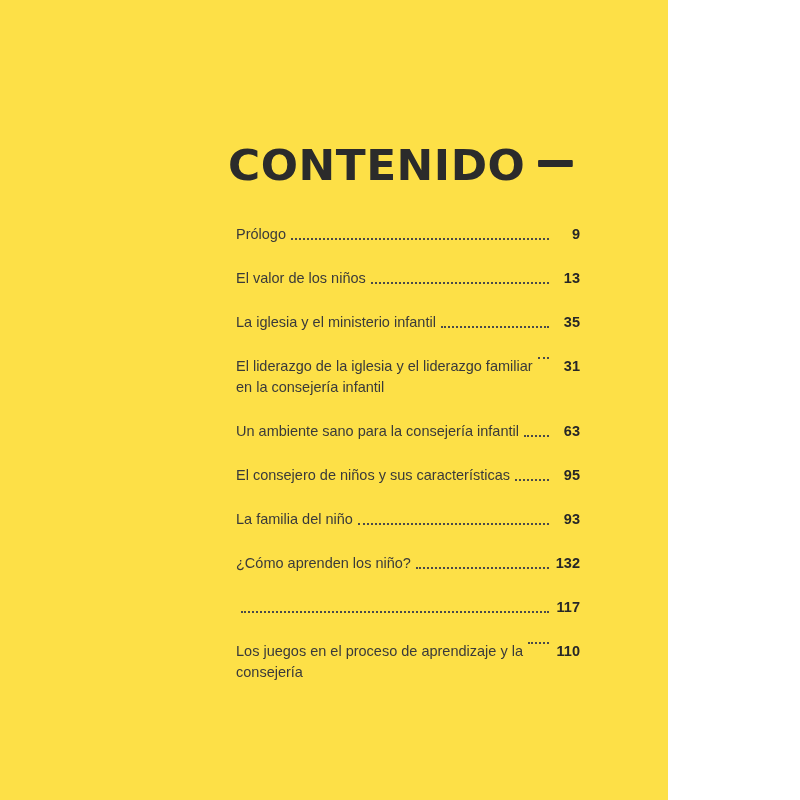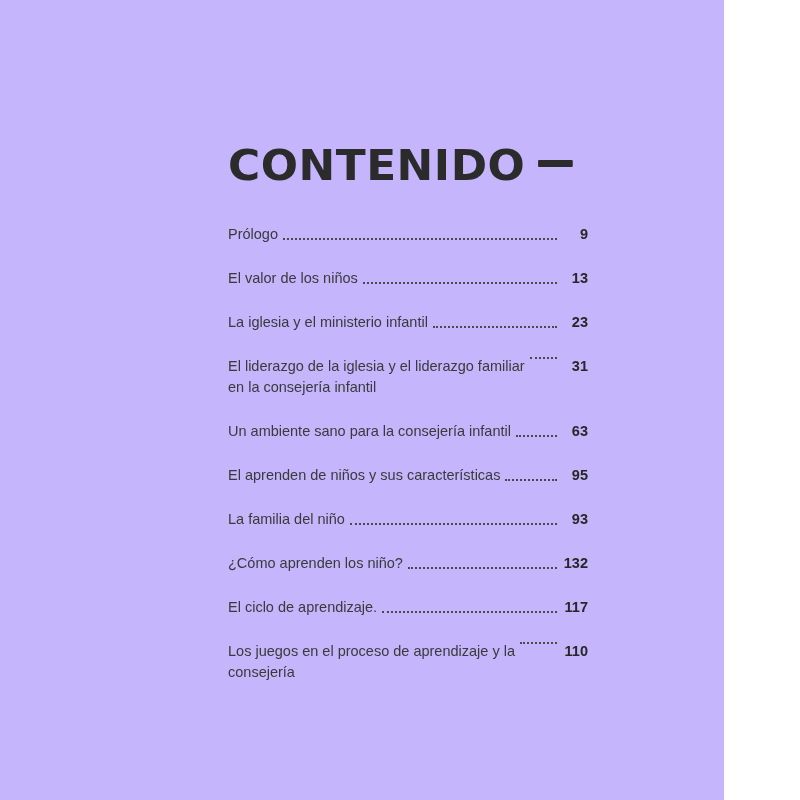--- a/index.html
+++ b/index.html
@@ -9,23 +9,23 @@
   }
   body {
     width: 800px;
     height: 800px;
     font-family: "Liberation Sans", sans-serif;
     color: #2e2e2e;
     overflow: hidden;
   }
   .page {
     position: relative;
-    width: 724px;
+    width: 668px;
     height: 800px;
-    background: #c4b5fd;
+    background: #fde047;
   }
   .toc {
     position: absolute;
     left: 228px;
     top: 140px;
     width: 360px;
   }
   .toc-title {
     font-family: "DejaVu Sans", sans-serif;
     font-weight: bold;
@@ -42,21 +42,21 @@
   .toc-title .title-rule {
     display: inline-block;
     width: 34px;
     height: 7px;
     background: #2b2b2b;
     margin-left: 12px;
     margin-bottom: 3px;
     border-radius: 1px;
   }
   .toc-list {
-    margin: 0;
+    margin: 8px;
     padding: 0;
     list-style: none;
   }
   .toc-entry {
     display: flex;
     align-items: flex-end;
     margin-bottom: 23px;
     font-size: 14.5px;
     line-height: 1.45;
     color: #3a3a3a;
@@ -106,56 +106,55 @@
 
       <li class="toc-entry">
         <span class="toc-label">El valor de los niños</span>
         <span class="toc-dots"></span>
         <span class="toc-page">13</span>
       </li>
 
       <li class="toc-entry">
         <span class="toc-label">La iglesia y el ministerio infantil</span>
         <span class="toc-dots"></span>
-        <span class="toc-page">23</span>
+        <span class="toc-page">35</span>
       </li>
 
       <li class="toc-entry multiline">
         <span class="toc-label">El liderazgo de la iglesia y el liderazgo familiar
 en la consejería infantil</span>
         <span class="toc-dots"></span>
         <span class="toc-page">31</span>
       </li>
 
       <li class="toc-entry">
         <span class="toc-label">Un ambiente sano para la consejería infantil</span>
         <span class="toc-dots"></span>
         <span class="toc-page">63</span>
       </li>
 
       <li class="toc-entry">
-        <span class="toc-label">El aprenden de niños y sus características</span>
+        <span class="toc-label">El consejero de niños y sus características</span>
         <span class="toc-dots"></span>
         <span class="toc-page">95</span>
       </li>
 
       <li class="toc-entry">
         <span class="toc-label">La familia del niño</span>
         <span class="toc-dots"></span>
         <span class="toc-page">93</span>
       </li>
 
       <li class="toc-entry">
         <span class="toc-label">¿Cómo aprenden los niño?</span>
         <span class="toc-dots"></span>
         <span class="toc-page">132</span>
       </li>
 
       <li class="toc-entry">
-        <span class="toc-label">El ciclo de aprendizaje.</span>
         <span class="toc-dots"></span>
         <span class="toc-page">117</span>
       </li>
 
       <li class="toc-entry multiline">
         <span class="toc-label">Los juegos en el proceso de aprendizaje y la
 consejería</span>
         <span class="toc-dots"></span>
         <span class="toc-page">110</span>
       </li>

